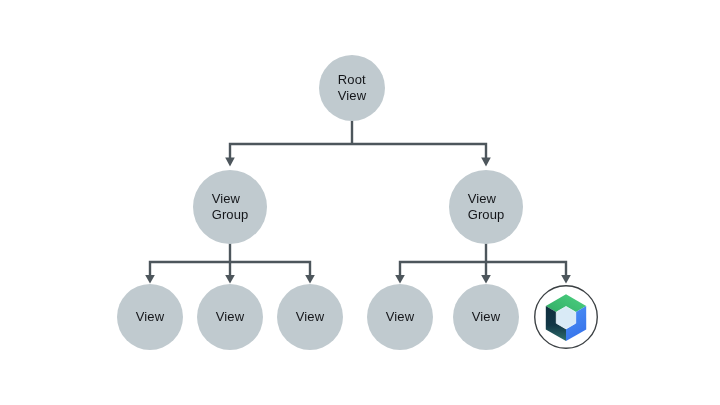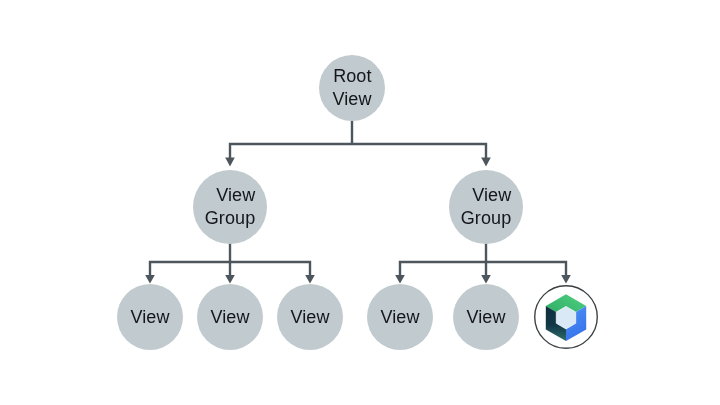--- a/index.html
+++ b/index.html
@@ -13,23 +13,23 @@
   .connectors{position:absolute;left:0;top:0;}
   .node{
     position:absolute;
     border-radius:50%;
     background:#c0cacf;
     display:flex;align-items:center;justify-content:center;
     box-sizing:border-box;
   }
   .node-label{
     color:#14161a;
-    font-size:18px;
+    font-size:13px;
     line-height:1.26;
-    text-align:right;
+    text-align:left;
     white-space:pre-line;
     letter-spacing:0.1px;
   }
   .node.root   {width:66px;height:66px;left:319px;top:55px;}
   .node.group-l{width:74px;height:74px;left:193px;top:170px;}
   .node.group-r{width:74px;height:74px;left:449px;top:170px;}
   .node.leaf   {width:66px;height:66px;top:284px;}
   .node.leaf-1{left:117px;}
   .node.leaf-2{left:197px;}
   .node.leaf-3{left:277px;}

